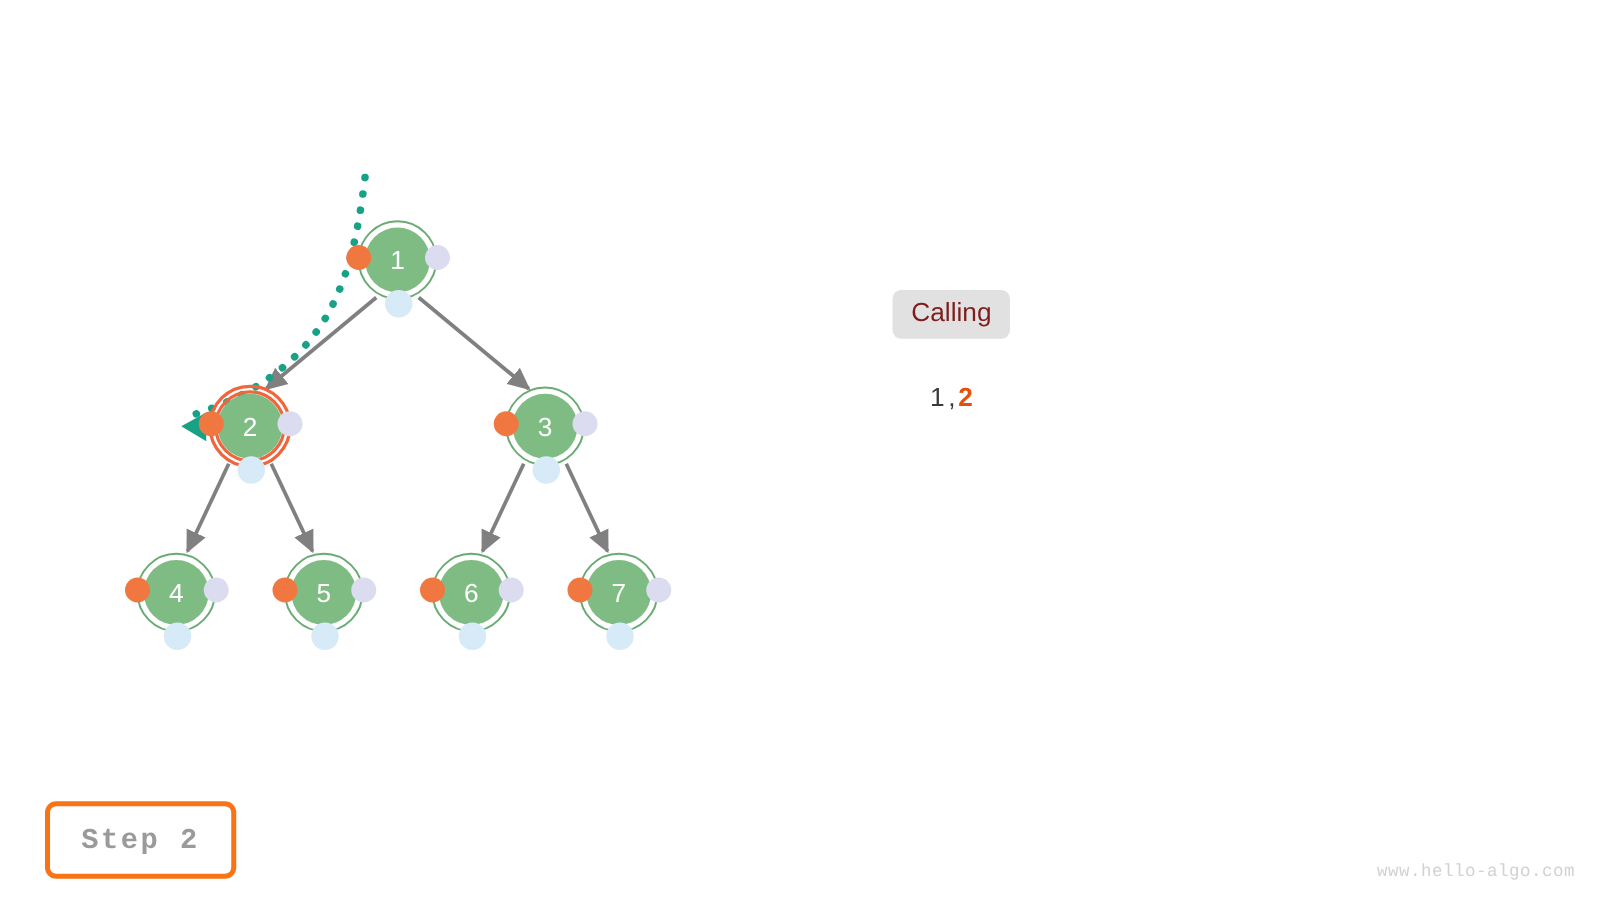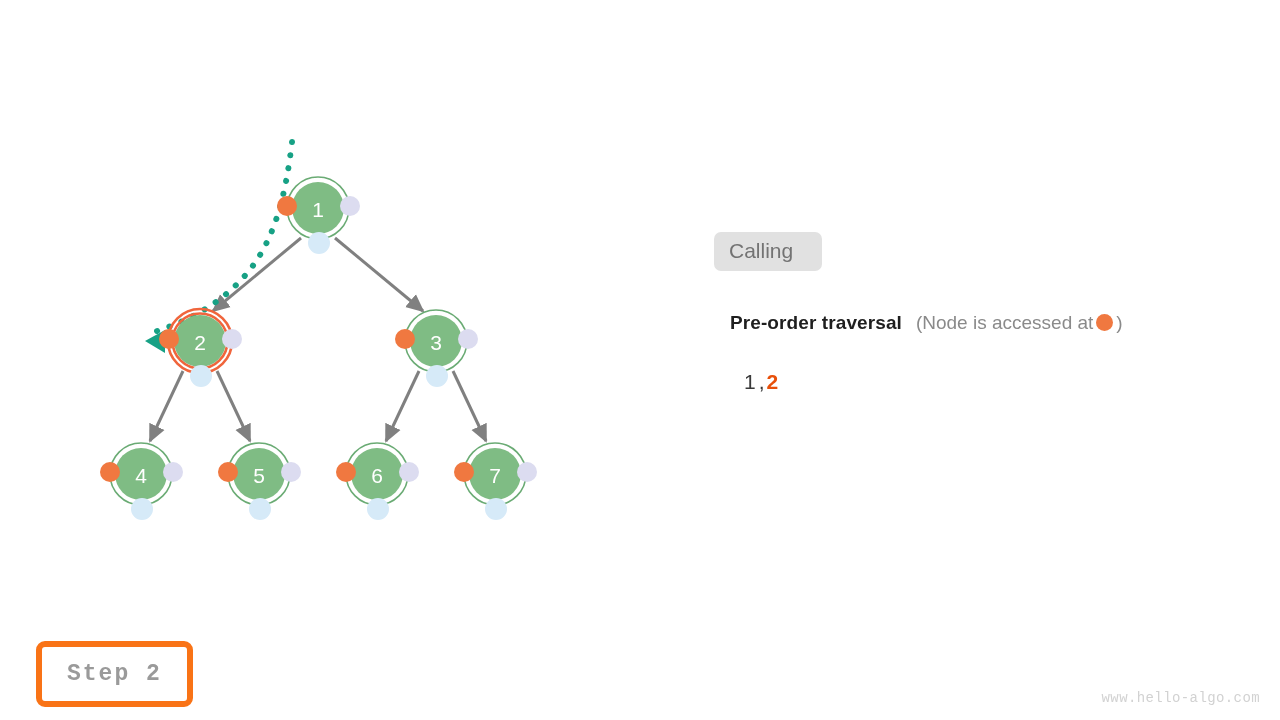--- a/index.html
+++ b/index.html
@@ -37,24 +37,24 @@
   
   #legend-panel {
     position: absolute;
     left: 714px;
     top: 232px;
     width: 540px;
   }
 
   .state-badge {
     display: inline-block;
-    padding: 7px 29px 8px 15px;
+    padding: 7px 15px 8px 15px;
     border-radius: 7px;
     font-size: 21px;
-    color: #737373;
+    color: #7f1d1d;
     line-height: 1.15;
   }
   .state-badge.active {
     background: #e1e1e1;
   }
   .state-row {
     margin-bottom: 2px;
   }
   .state-row-returning {
     padding-left: 16px;
@@ -105,21 +105,21 @@
     color: #3a3a3a;
     margin: 0 2px 0 3px;
   }
 
   
   #step-badge {
     position: absolute;
     left: 36px;
     top: 641px;
     padding: 14px 25px;
-    border: 6px solid #f97316;
+    border: 4px solid #f97316;
     border-radius: 9px;
     background: #ffffff;
     font-family: "Liberation Mono", monospace;
     font-weight: bold;
     font-size: 23px;
     letter-spacing: 2px;
     color: #9a9a9a;
   }
 
   
@@ -225,23 +225,20 @@
   </svg>
 </div>
 
 <div id="legend-panel">
 
   <div class="state-row">
     <span class="state-badge active">Calling</span>
   </div>
 
 
-  <div id="traversal-block">
-    <span class="traversal-title">Pre-order traversal</span><span class="traversal-note">(Node is accessed at</span><span class="inline-dot"></span><span class="traversal-note" style="margin-left:0;">)</span>
-  </div>
 
   <div id="sequence-row">
     <span class="seq-item">1</span><span class="seq-comma">,</span><span class="seq-item current">2</span>
   </div>
 </div>
 
 <div id="step-badge">Step 2</div>
 
 <div id="watermark">www.hello-algo.com</div>
 

